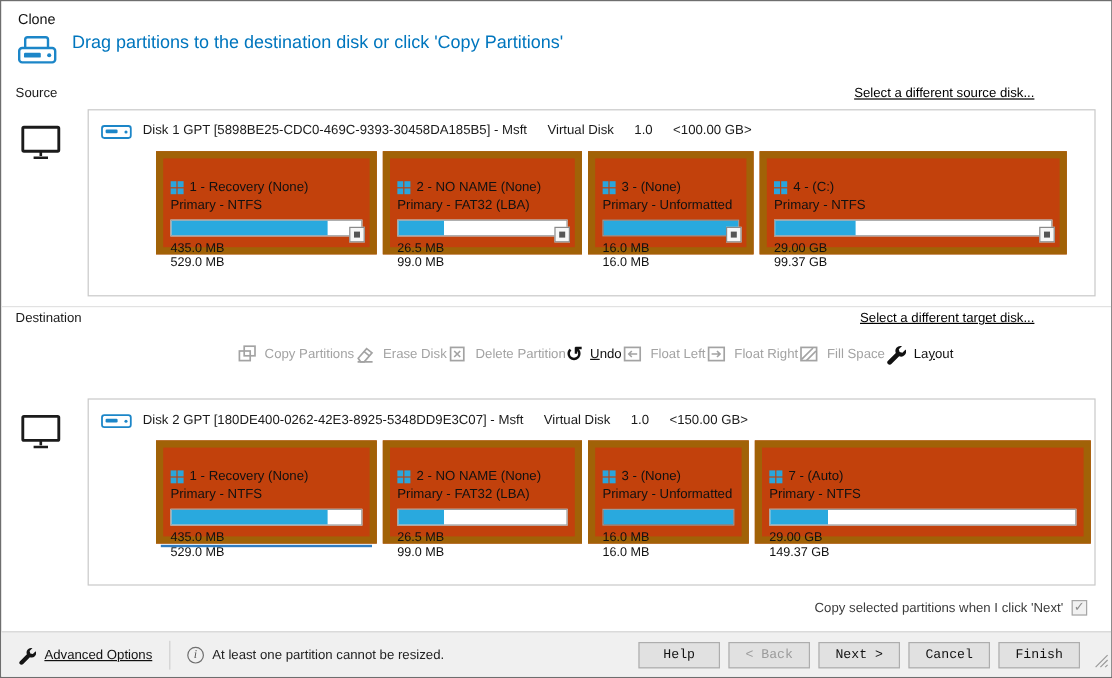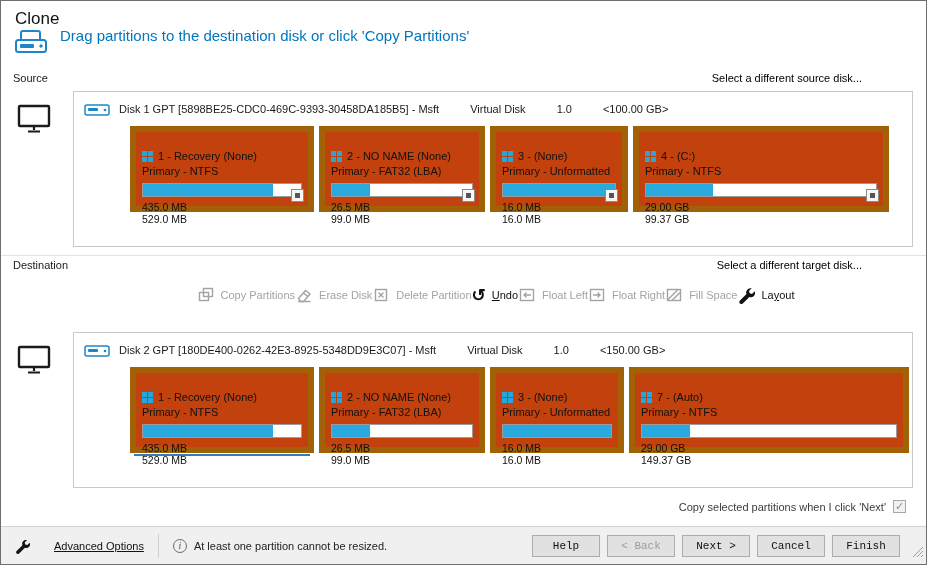--- a/index.html
+++ b/index.html
@@ -1,32 +1,32 @@
 <!DOCTYPE html>
 <html><head>
 <meta charset="utf-8">
 <style>
 *{box-sizing:border-box;margin:0;padding:0}
 html,body{width:927px;height:565px}
 body{font-family:"Liberation Sans",sans-serif;background:#fff}
 .window{position:relative;width:927px;height:565px;border:1px solid #6e6e6e;background:#fff;overflow:hidden}
-.clone-label{position:absolute;left:14px;top:8px;font-size:17px;color:#111}
+.clone-label{position:absolute;left:14px;top:8px;font-size:12px;color:#111}
 .header{position:absolute;left:12px;top:26px;display:flex;align-items:flex-start;gap:9px}
 .instruction{font-size:15px;color:#0076BE}
 .section-row{position:absolute;left:12px;right:64px;display:flex;justify-content:space-between;align-items:flex-end;font-size:11px;color:#1a1a1a}
 .row-source{top:71px}
 .row-dest{top:258px}
-.change-link{color:#000;cursor:pointer}
+.change-link{text-decoration:underline;color:#000;cursor:pointer}
 .divider-h{position:absolute;left:0;right:0;top:254px;border-top:1px solid #e2e2e2}
 .panel{position:absolute;left:72px;width:840px;height:156px;border:1px solid #c9c9c9;background:#fff}
 .panel-source{top:90px}
 .panel-dest{top:331px}
 .disk-header{position:absolute;left:10px;top:8px;display:flex;align-items:center;font-size:11px;color:#1a1a1a;white-space:nowrap}
 .disk-icon{margin-right:9px;display:flex}
-.seg{margin-left:31px}
+.seg{margin-left:17px}
 .partitions{position:absolute;left:56px;top:34px;display:flex;gap:5px;height:86px}
 .partition{position:relative;background:#c2410c;border:6px solid #a16207;padding:18px 6px}
 .p-head{display:flex;align-items:center;gap:5px;font-size:11px;color:#111;white-space:nowrap;overflow:hidden}
 .winlogo{display:inline-grid;grid-template-columns:5px 5px;grid-template-rows:5px 5px;gap:1px;flex:none}
 .winlogo i{background:#2AA5DC}
 .p-type{font-size:11px;margin-top:3px;color:#111;white-space:nowrap;overflow:hidden}
 .p-bar{margin-top:6px;height:14px;border:1px solid #9b9b9b;background:#fff}
 .p-fill{height:100%;background:#29A9DE}
 .p-sizes{margin-top:4px;font-size:10.5px;line-height:12px;color:#111}
 .p-flag{position:absolute;right:4px;bottom:4px;width:13px;height:13px;border:1px solid #8a8a8a;background:#f7f7f7;display:flex;align-items:center;justify-content:center}
@@ -39,21 +39,21 @@
 .src-checkbox{position:absolute;left:90px;top:146px}
 .toolbar{position:absolute;left:84px;right:20px;top:276px;height:36px;display:flex;align-items:center;justify-content:center}
 .tool{display:flex;align-items:center;gap:6px;font-size:11px;color:#111;cursor:pointer;white-space:nowrap}
 .tool.disabled{color:#A3A3A3}
 .tico{display:flex;align-items:center}
 .tool svg,.adv svg{display:block}
 .undo-glyph{font-size:17px;line-height:15px;font-weight:bold}
 .copy-option{position:absolute;right:20px;top:499px;display:flex;align-items:center;gap:7px;font-size:11px;color:#3c3c3c}
 .cb.checked-disabled{background:#f1f1f1;border-color:#a6a6a6}
 .bottombar{position:absolute;left:0;right:0;bottom:0;height:38px;background:#f0f0f0;border-top:1px solid #d4d4d4;display:flex;align-items:center}
-.adv{display:flex;align-items:center;gap:24px;margin-left:13px;font-size:11px;cursor:pointer}
+.adv{display:flex;align-items:center;gap:7px;margin-left:13px;font-size:11px;cursor:pointer}
 .adv-label{text-decoration:underline;color:#111}
 .vsep{width:1px;height:24px;background:#d0d0d0;margin:0 14px}
 .notice{display:flex;align-items:center;gap:7px;font-size:11px;color:#222}
 .info-icon{width:14px;height:14px;border:1px solid #6f6f6f;border-radius:50%;display:flex;align-items:center;justify-content:center;font-size:10px;color:#555;font-family:"Liberation Serif",serif;font-style:italic;flex:none}
 .btns{margin-left:auto;margin-right:26px;display:flex;gap:7px}
 .btn{min-width:68px;height:22px;font-size:11px;font-family:Liberation Mono, monospace;background:#e1e1e1;border:1px solid #ADADAD;color:#111;cursor:pointer}
 .btn.disabled{color:#9b9b9b}
 .resize-grip{position:absolute;right:2px;bottom:2px}
 u{text-decoration:underline}
 </style>

